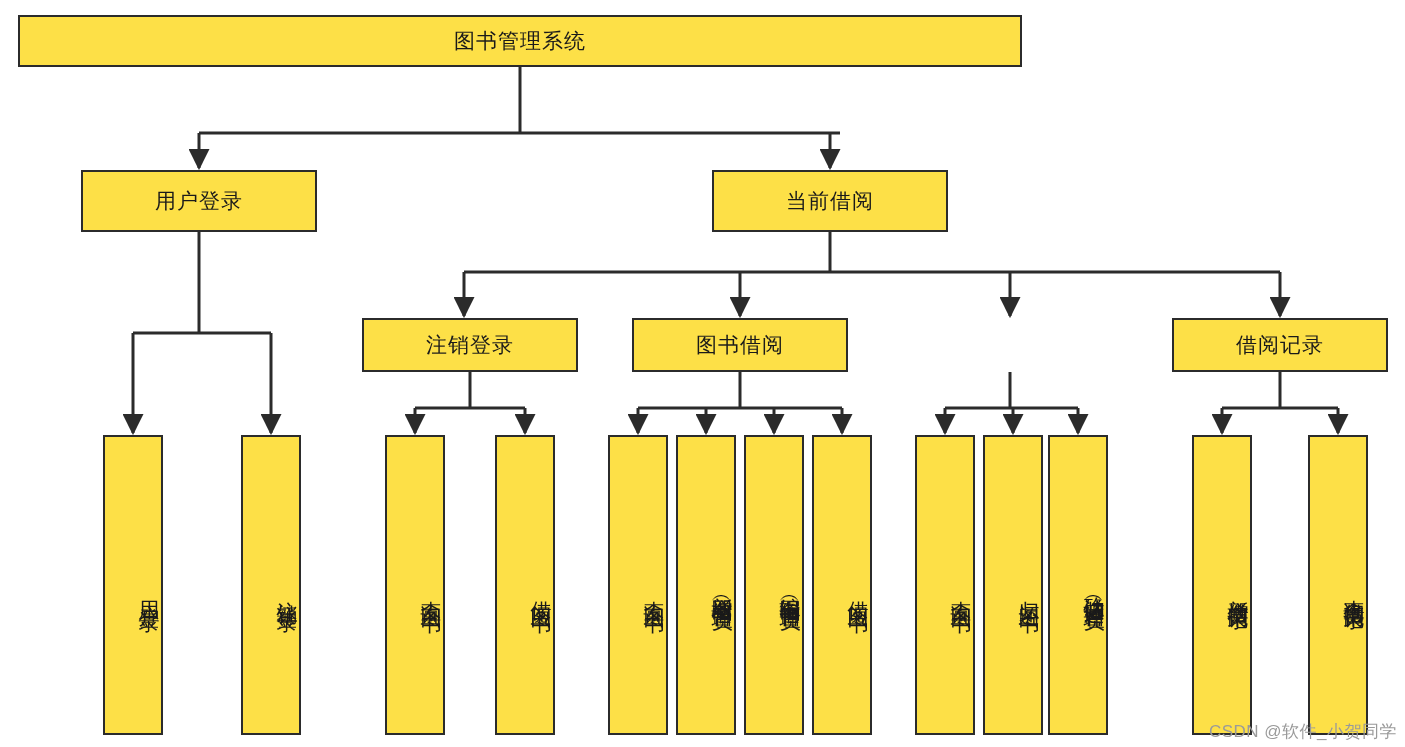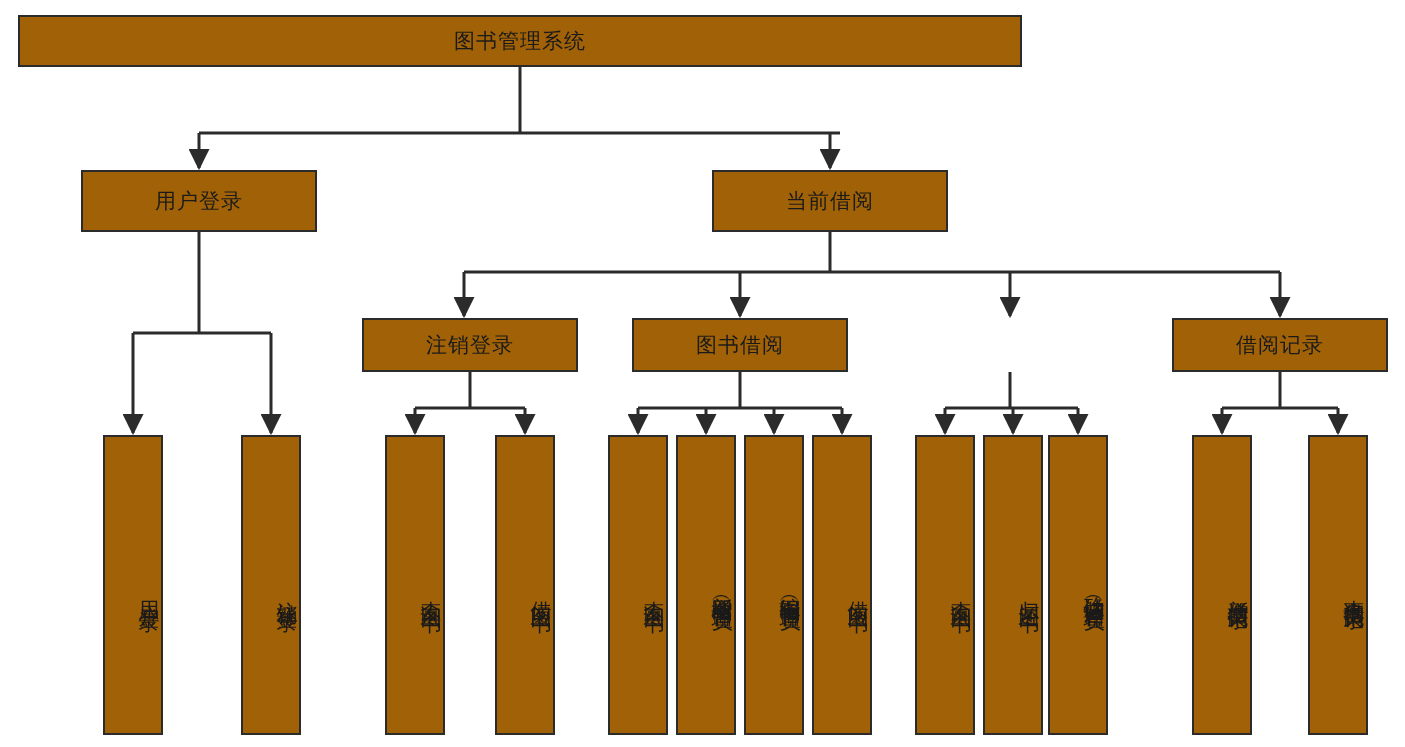--- a/index.html
+++ b/index.html
@@ -22,21 +22,21 @@
     position: absolute;
     left: 0;
     top: 0;
     width: 1405px;
     height: 747px;
     pointer-events: none;
   }
   .node {
     position: absolute;
     box-sizing: border-box;
-    background: #a16207;
+    background: #fde047;
     border: 2px solid #2b2b2b;
     display: flex;
     align-items: center;
     justify-content: center;
     color: #1a1a1a;
     z-index: 2;
   }
   .node.h {
     font-size: 21px;
     letter-spacing: 1px;
@@ -184,14 +184,15 @@
     <span class="node-label">确认归还（管理员）</span>
   </div>
 
   <div class="node v tall" style="left:1192px; top:435px; width:60px; height:300px;">
     <span class="node-label">新增借阅记录</span>
   </div>
   <div class="node v tall" style="left:1308px; top:435px; width:60px; height:300px;">
     <span class="node-label">查询借阅记录</span>
   </div>
 
+  <div id="watermark">CSDN @软件_小贺同学</div>
 
 </div>
 
 </body></html>

